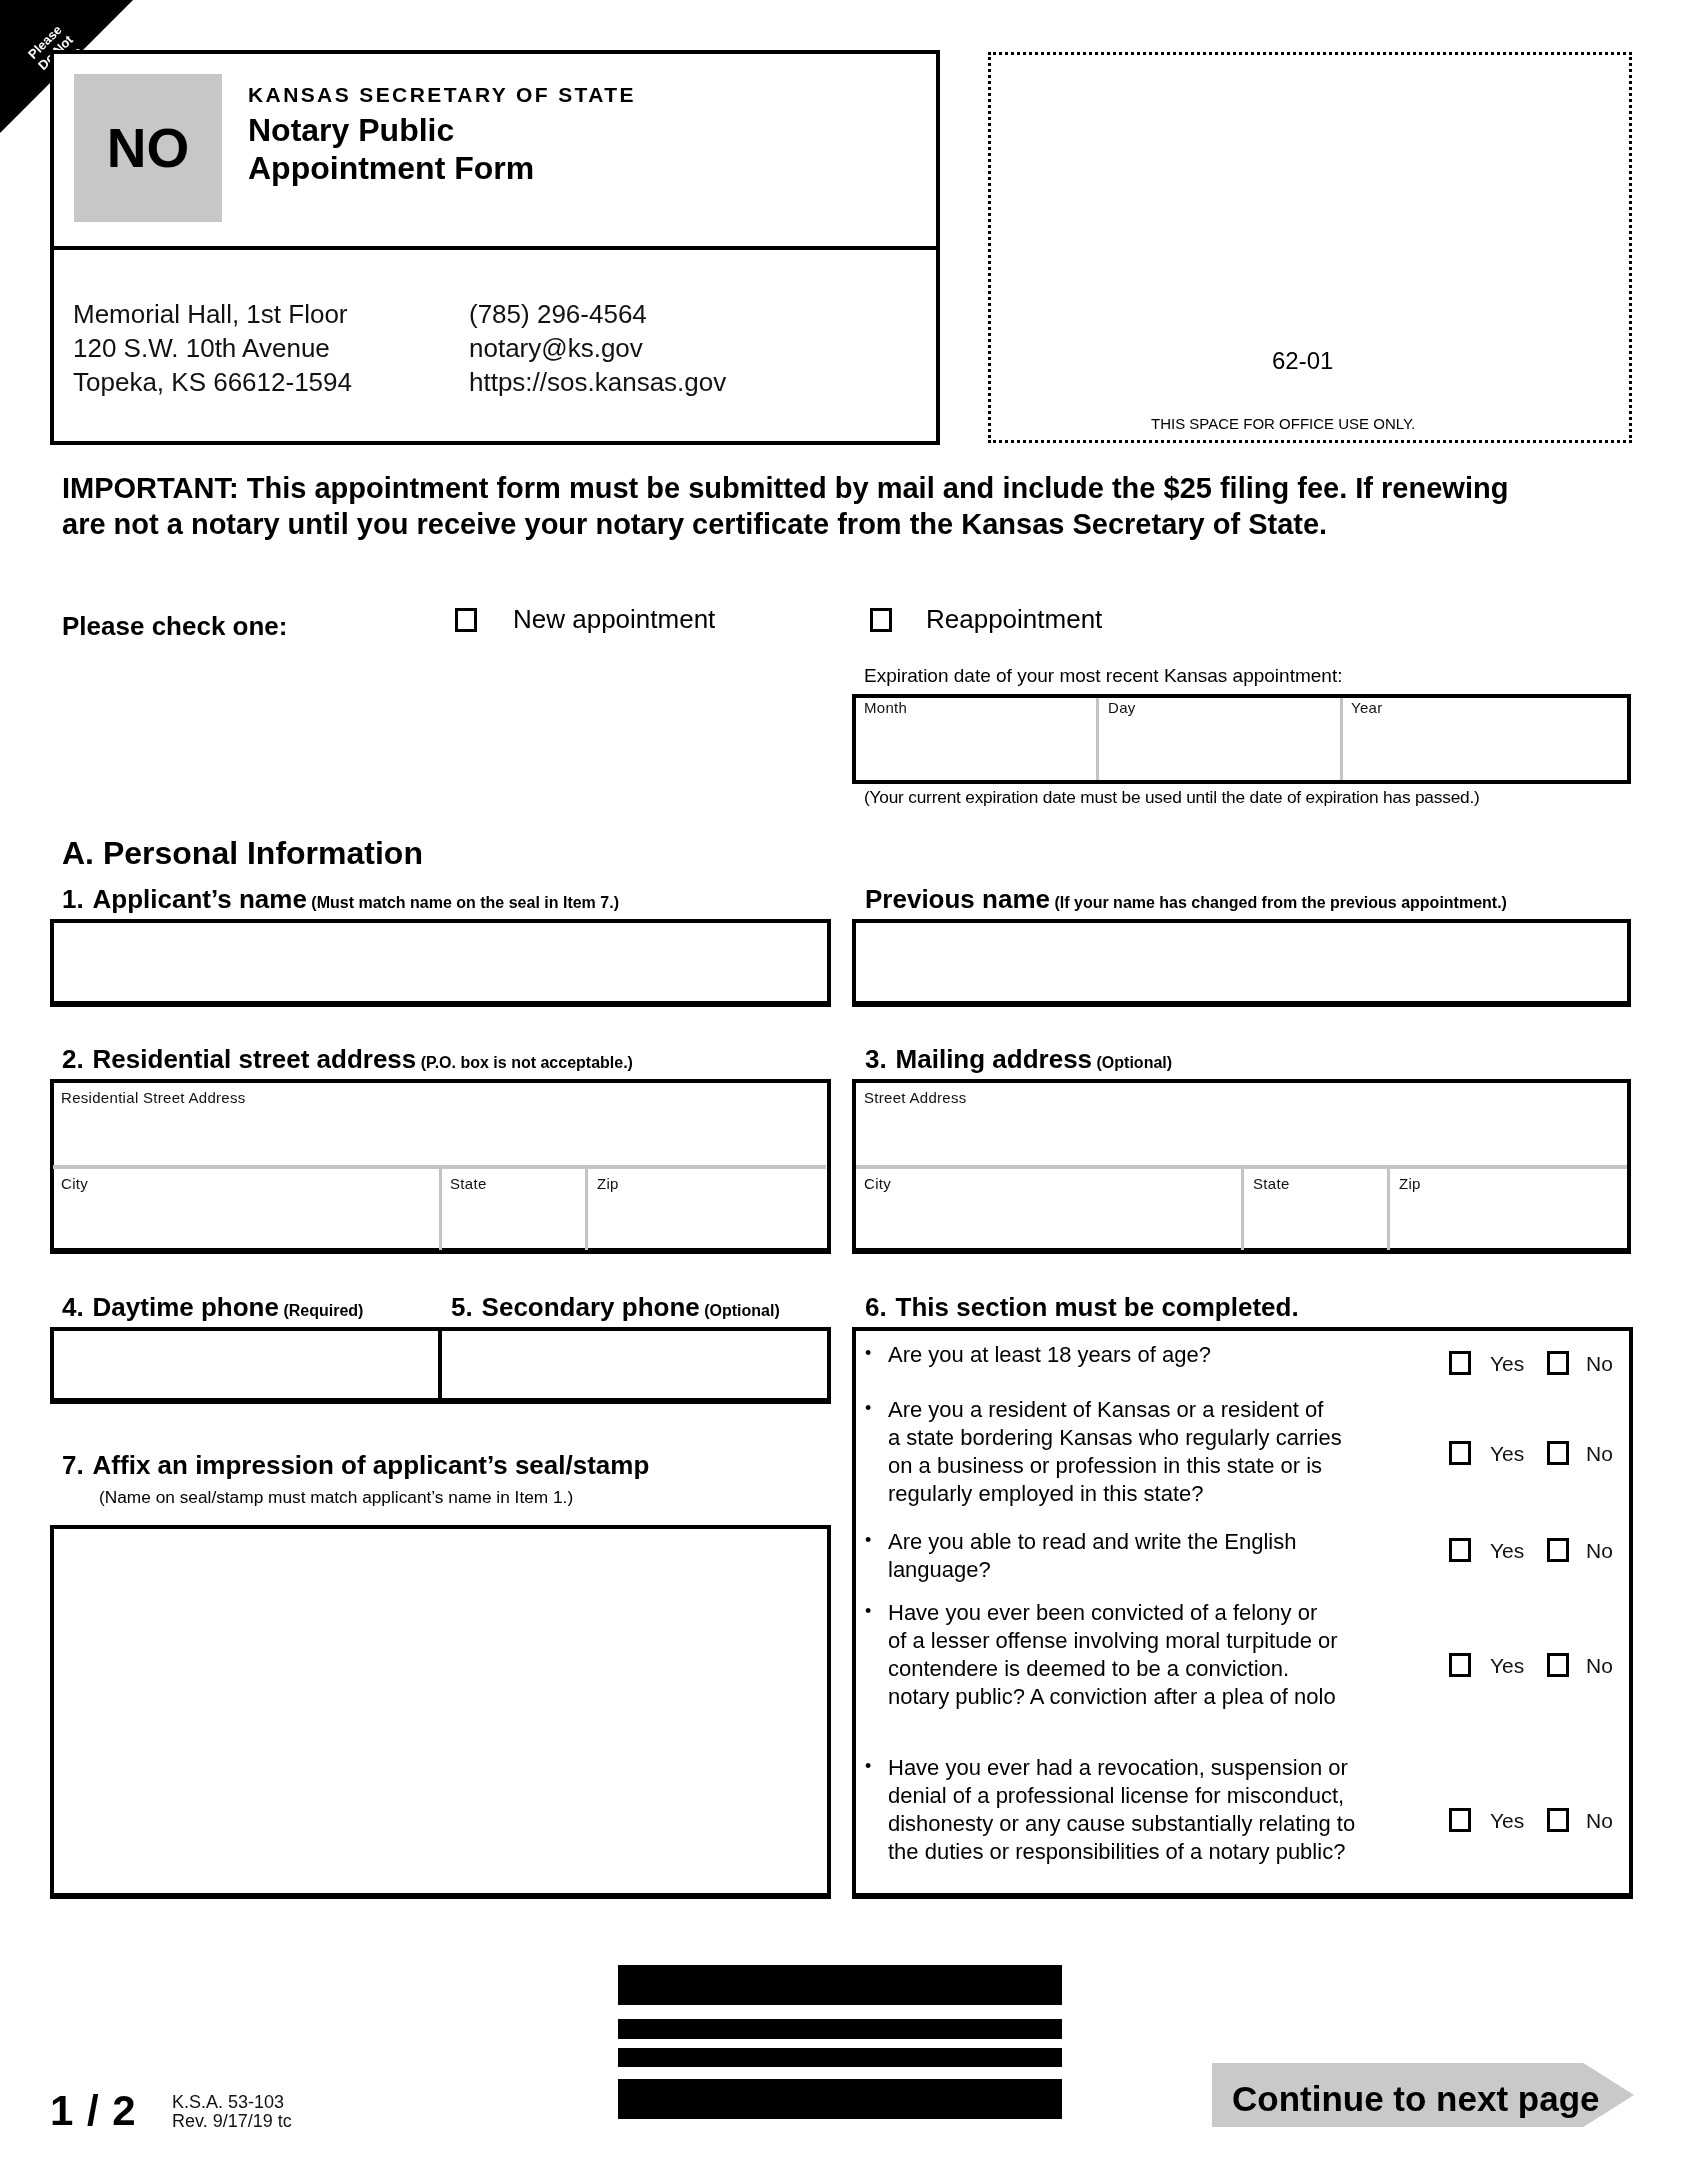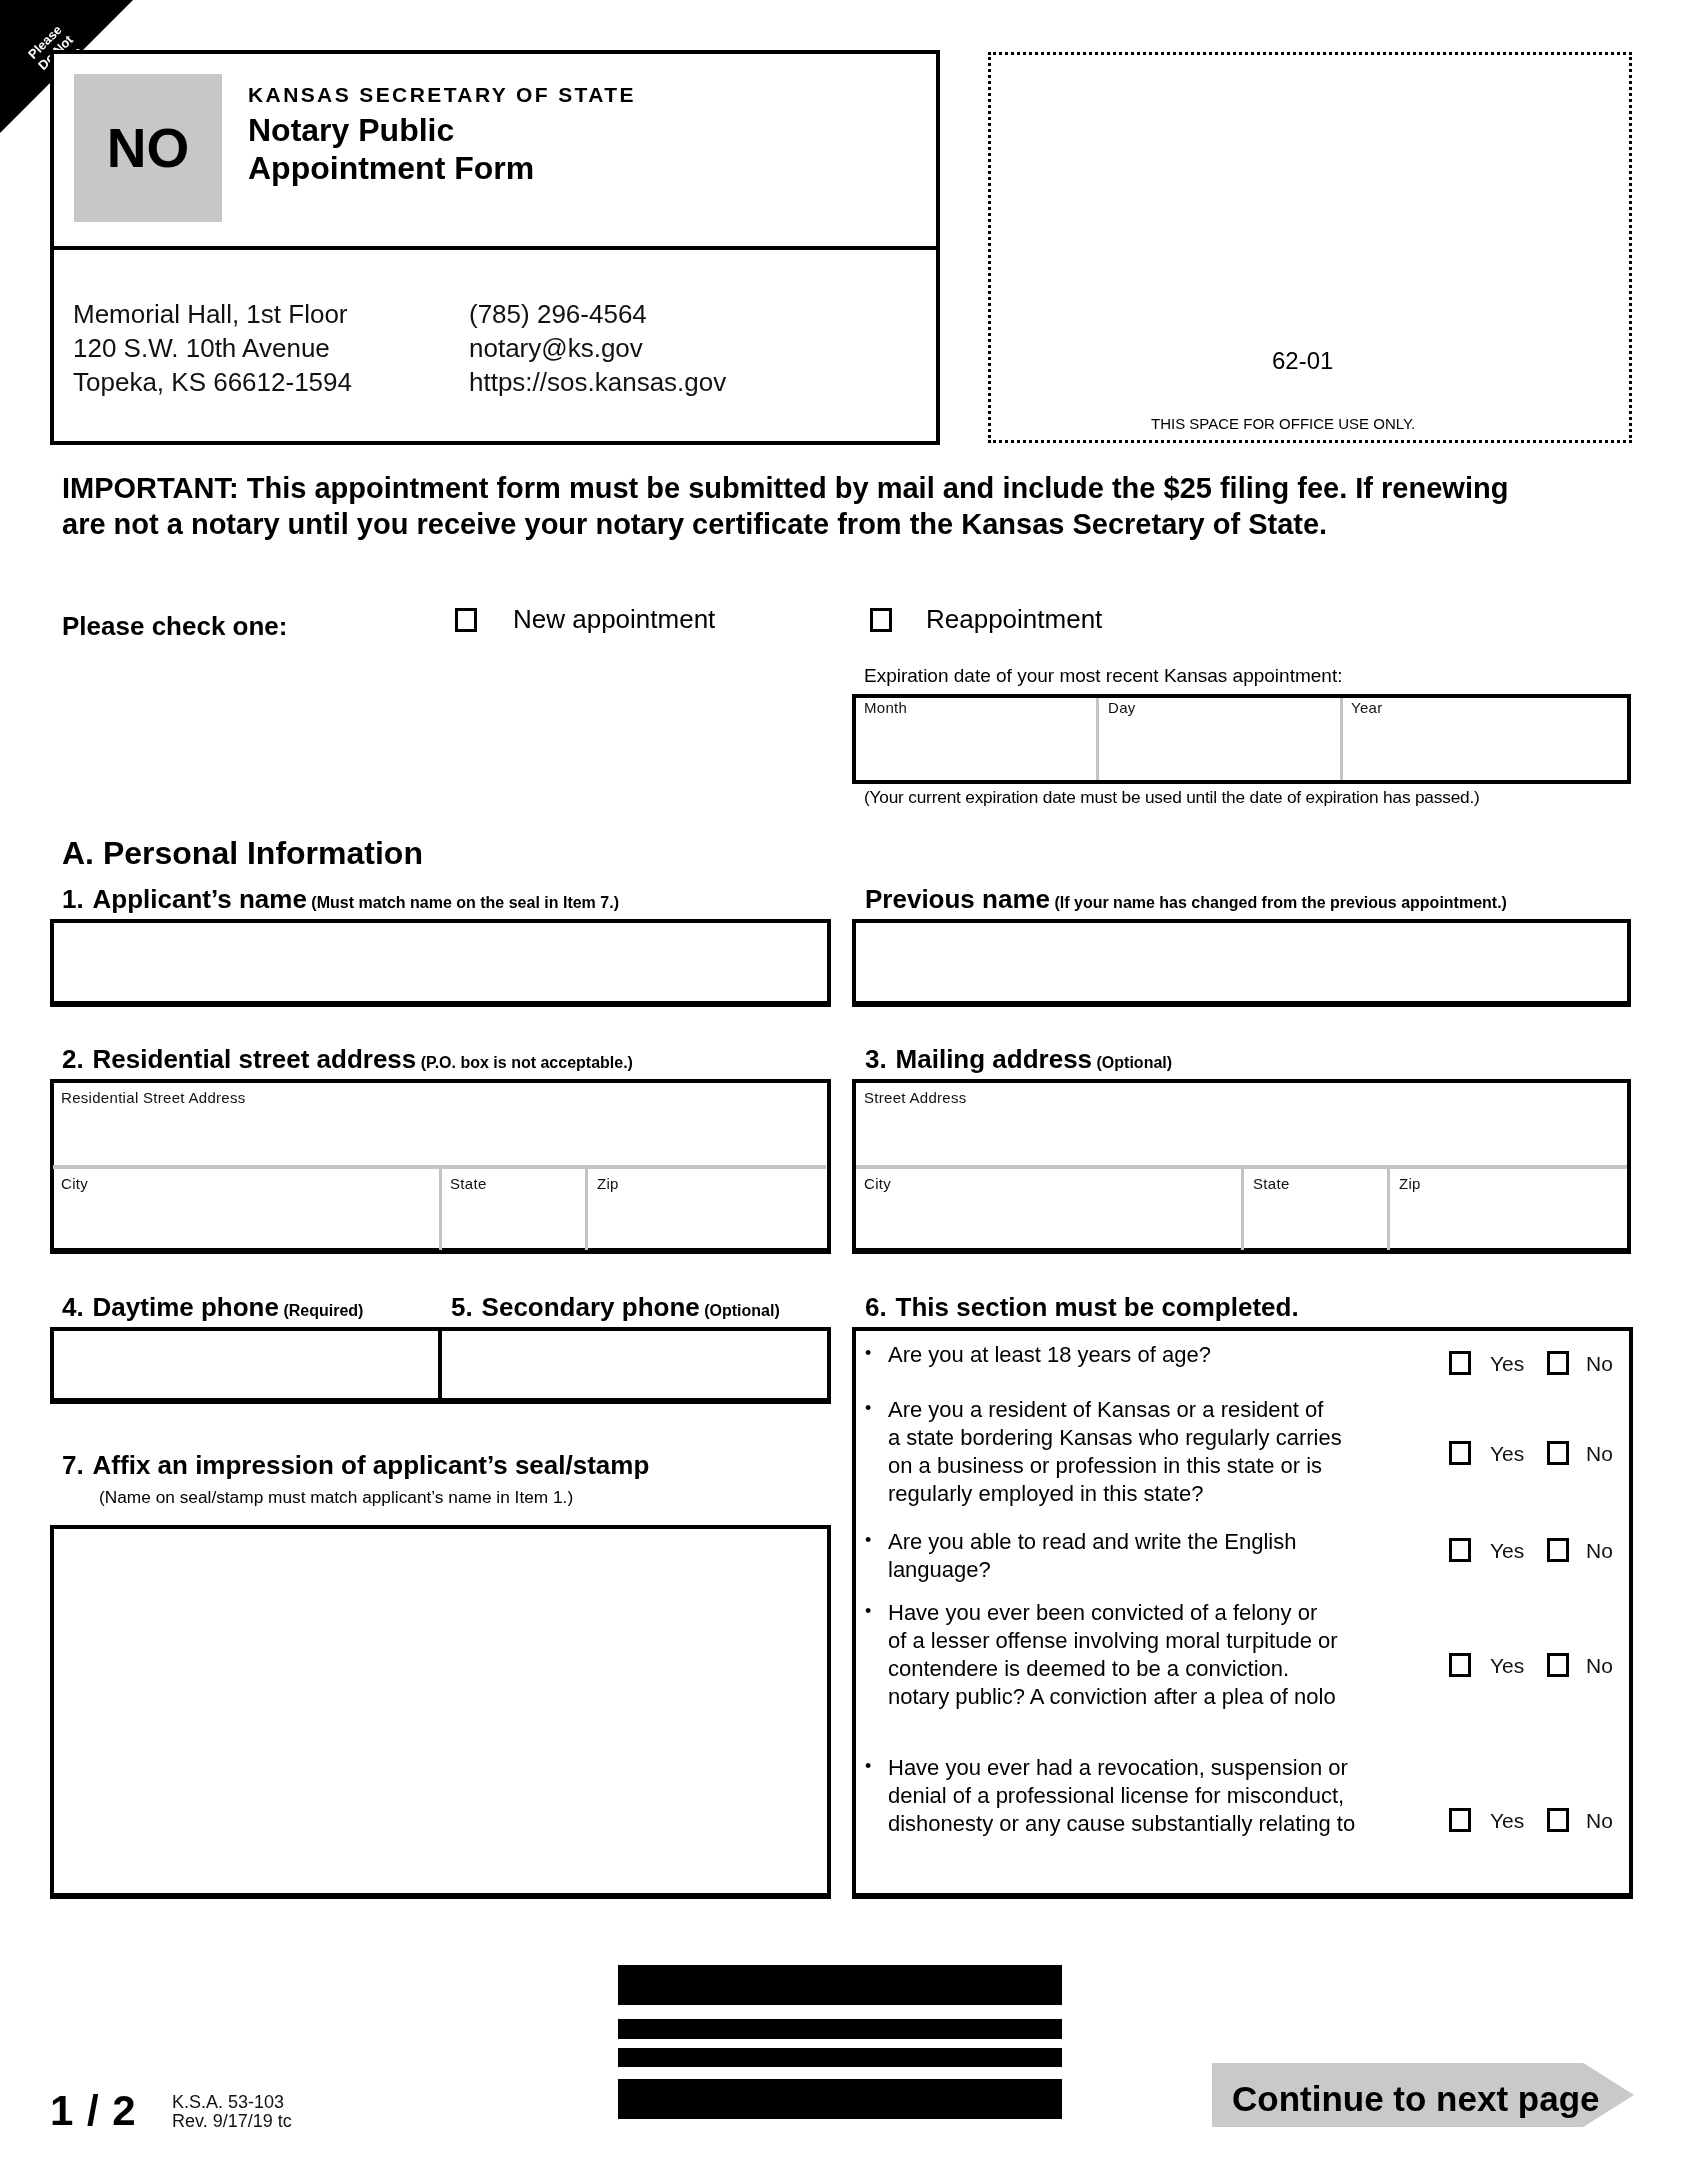--- a/index.html
+++ b/index.html
@@ -203,20 +203,21 @@
     </div>
     <div class="cb" style="left: 1449px; top: 1653px;"></div>
     <div class="yn" style="left: 1490px; top: 1654px;">Yes</div>
     <div class="cb" style="left: 1547px; top: 1653px;"></div>
     <div class="yn" style="left: 1586px; top: 1654px;">No</div>
     <div class="bullet" style="top: 1756px;">•</div>
     <div class="q" style="top: 1754px;">
       <div style="white-space: nowrap;">Have you ever had a revocation, suspension or</div>
       <div style="white-space: nowrap;">denial of a professional license for misconduct,</div>
       <div style="white-space: nowrap;">dishonesty or any cause substantially relating to</div>
+      <div style="white-space: nowrap;">the duties or responsibilities of a notary public?</div>
     </div>
     <div class="cb" style="left: 1449px; top: 1808px;"></div>
     <div class="yn" style="left: 1490px; top: 1809px;">Yes</div>
     <div class="cb" style="left: 1547px; top: 1808px;"></div>
     <div class="yn" style="left: 1586px; top: 1809px;">No</div>
   </div>
 
 <div class="ht" style="left:50px;top:2087px;font-weight:bold;font-size:42px;letter-spacing:1px;">1 / 2</div>
 <div class="abs" style="left:172px;top:2093px;font-size:18px;line-height:19px;color:#111;">
   <div>K.S.A. 53-103</div>

